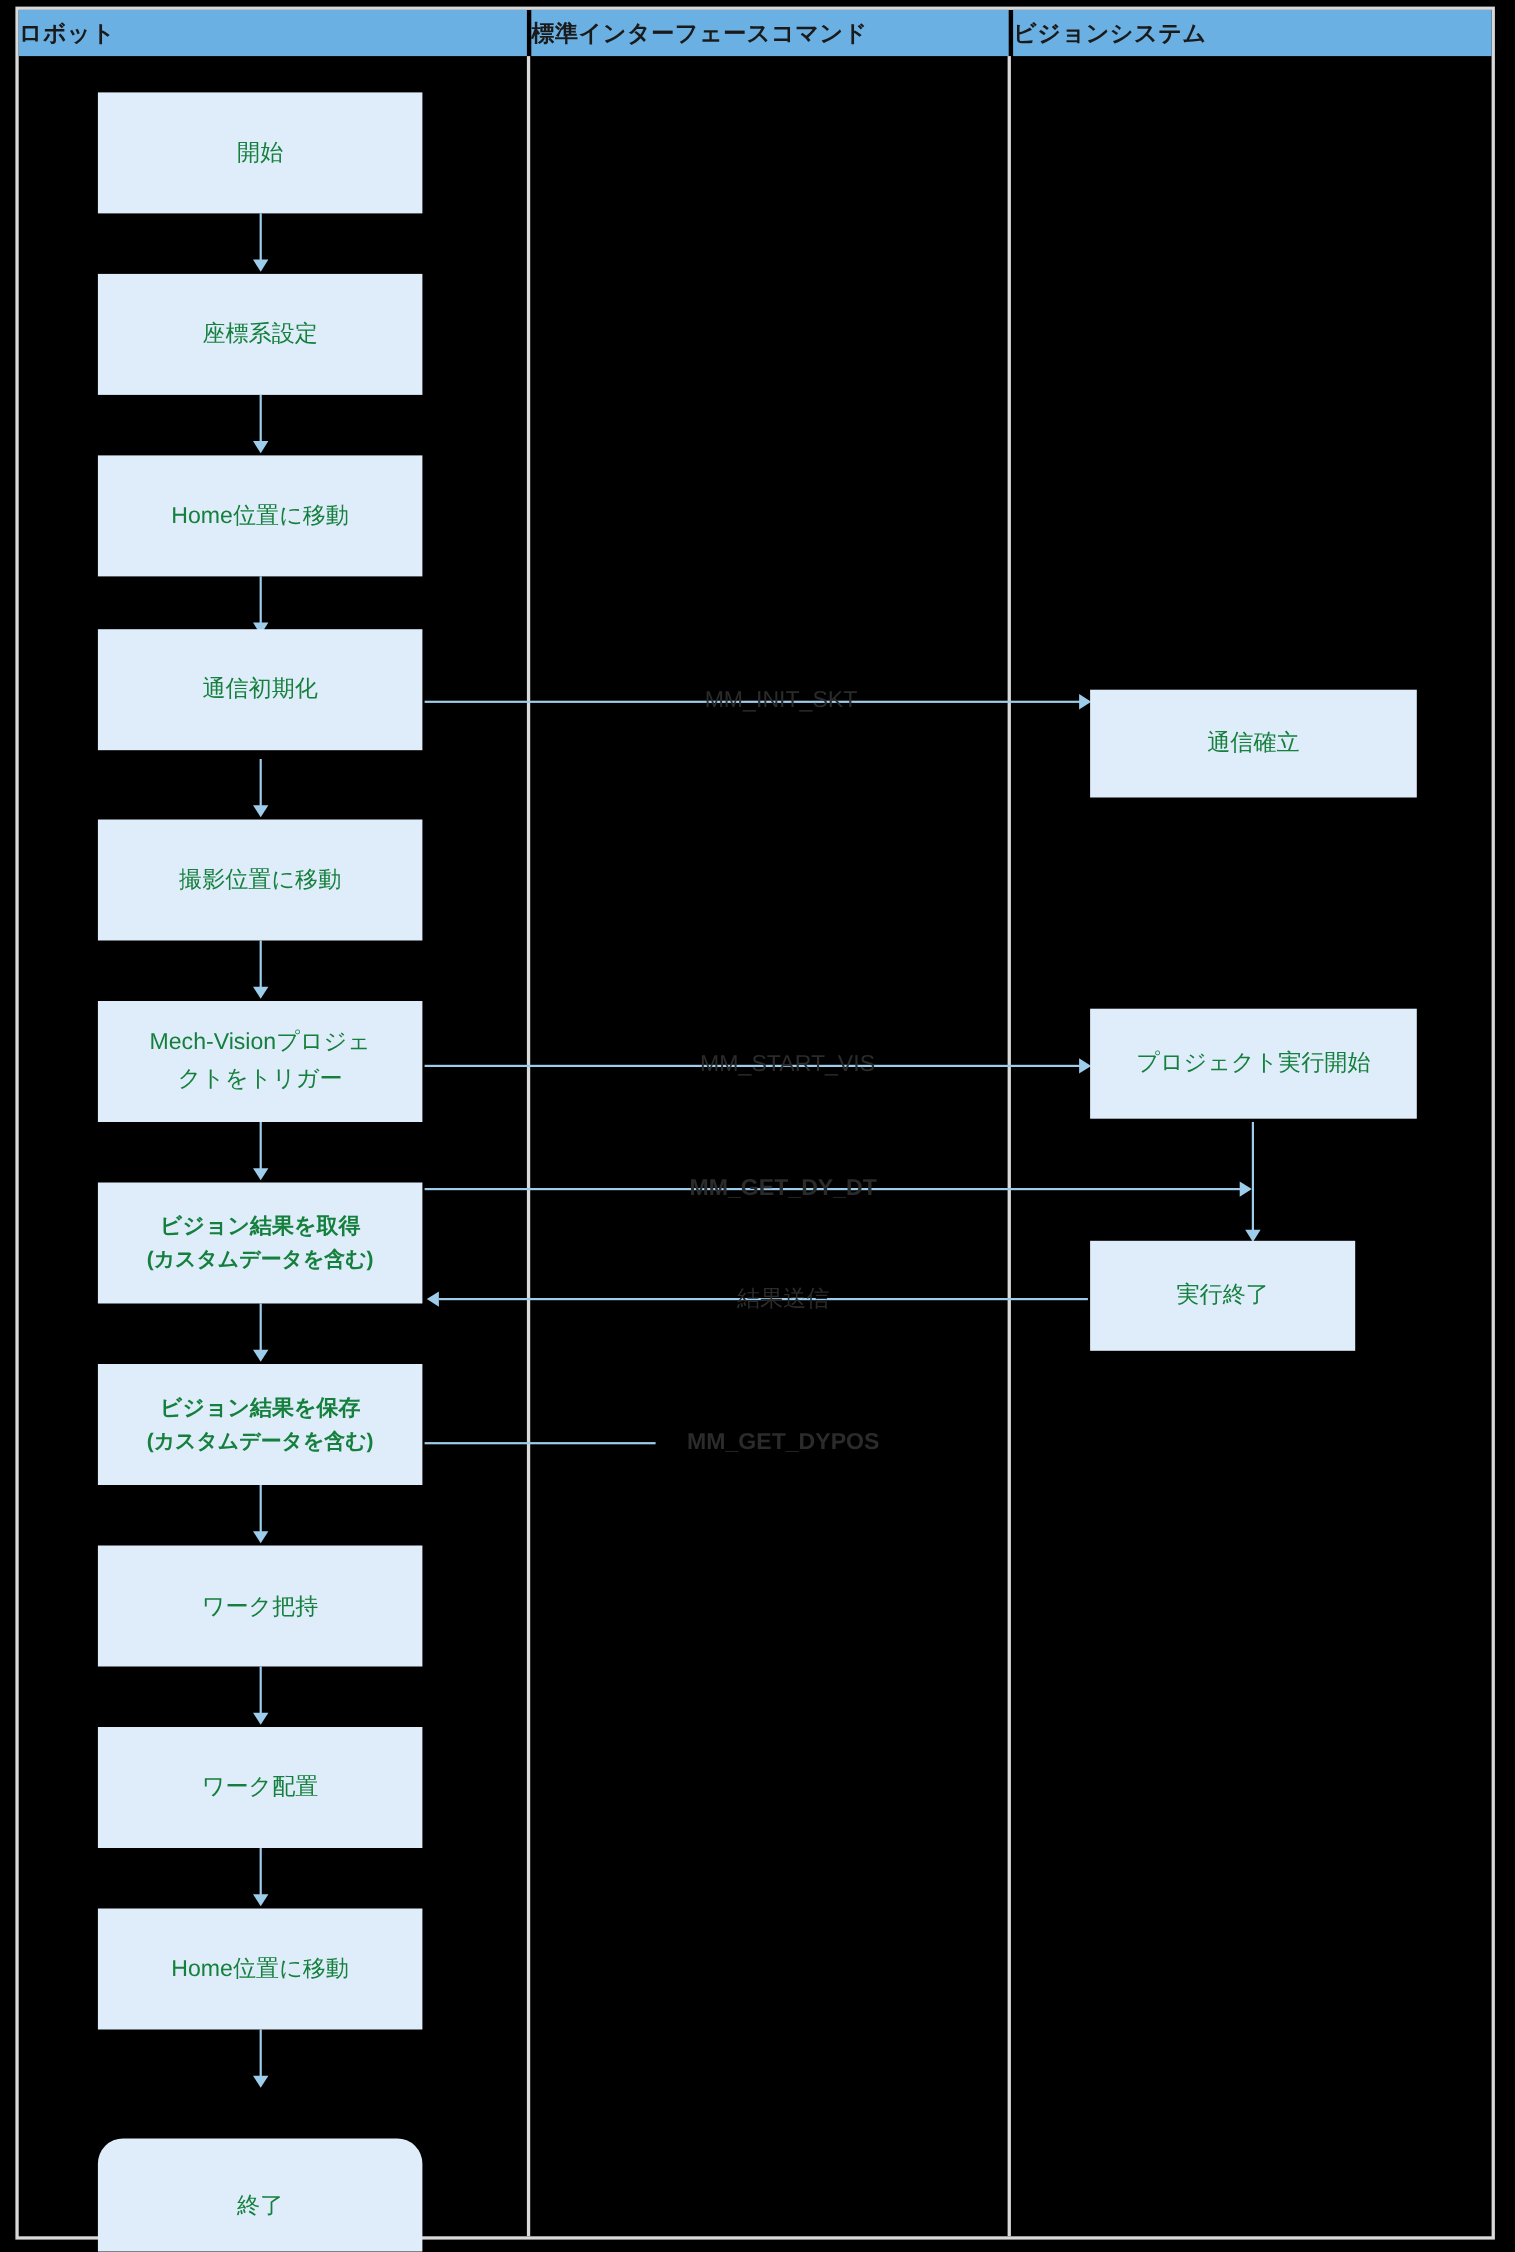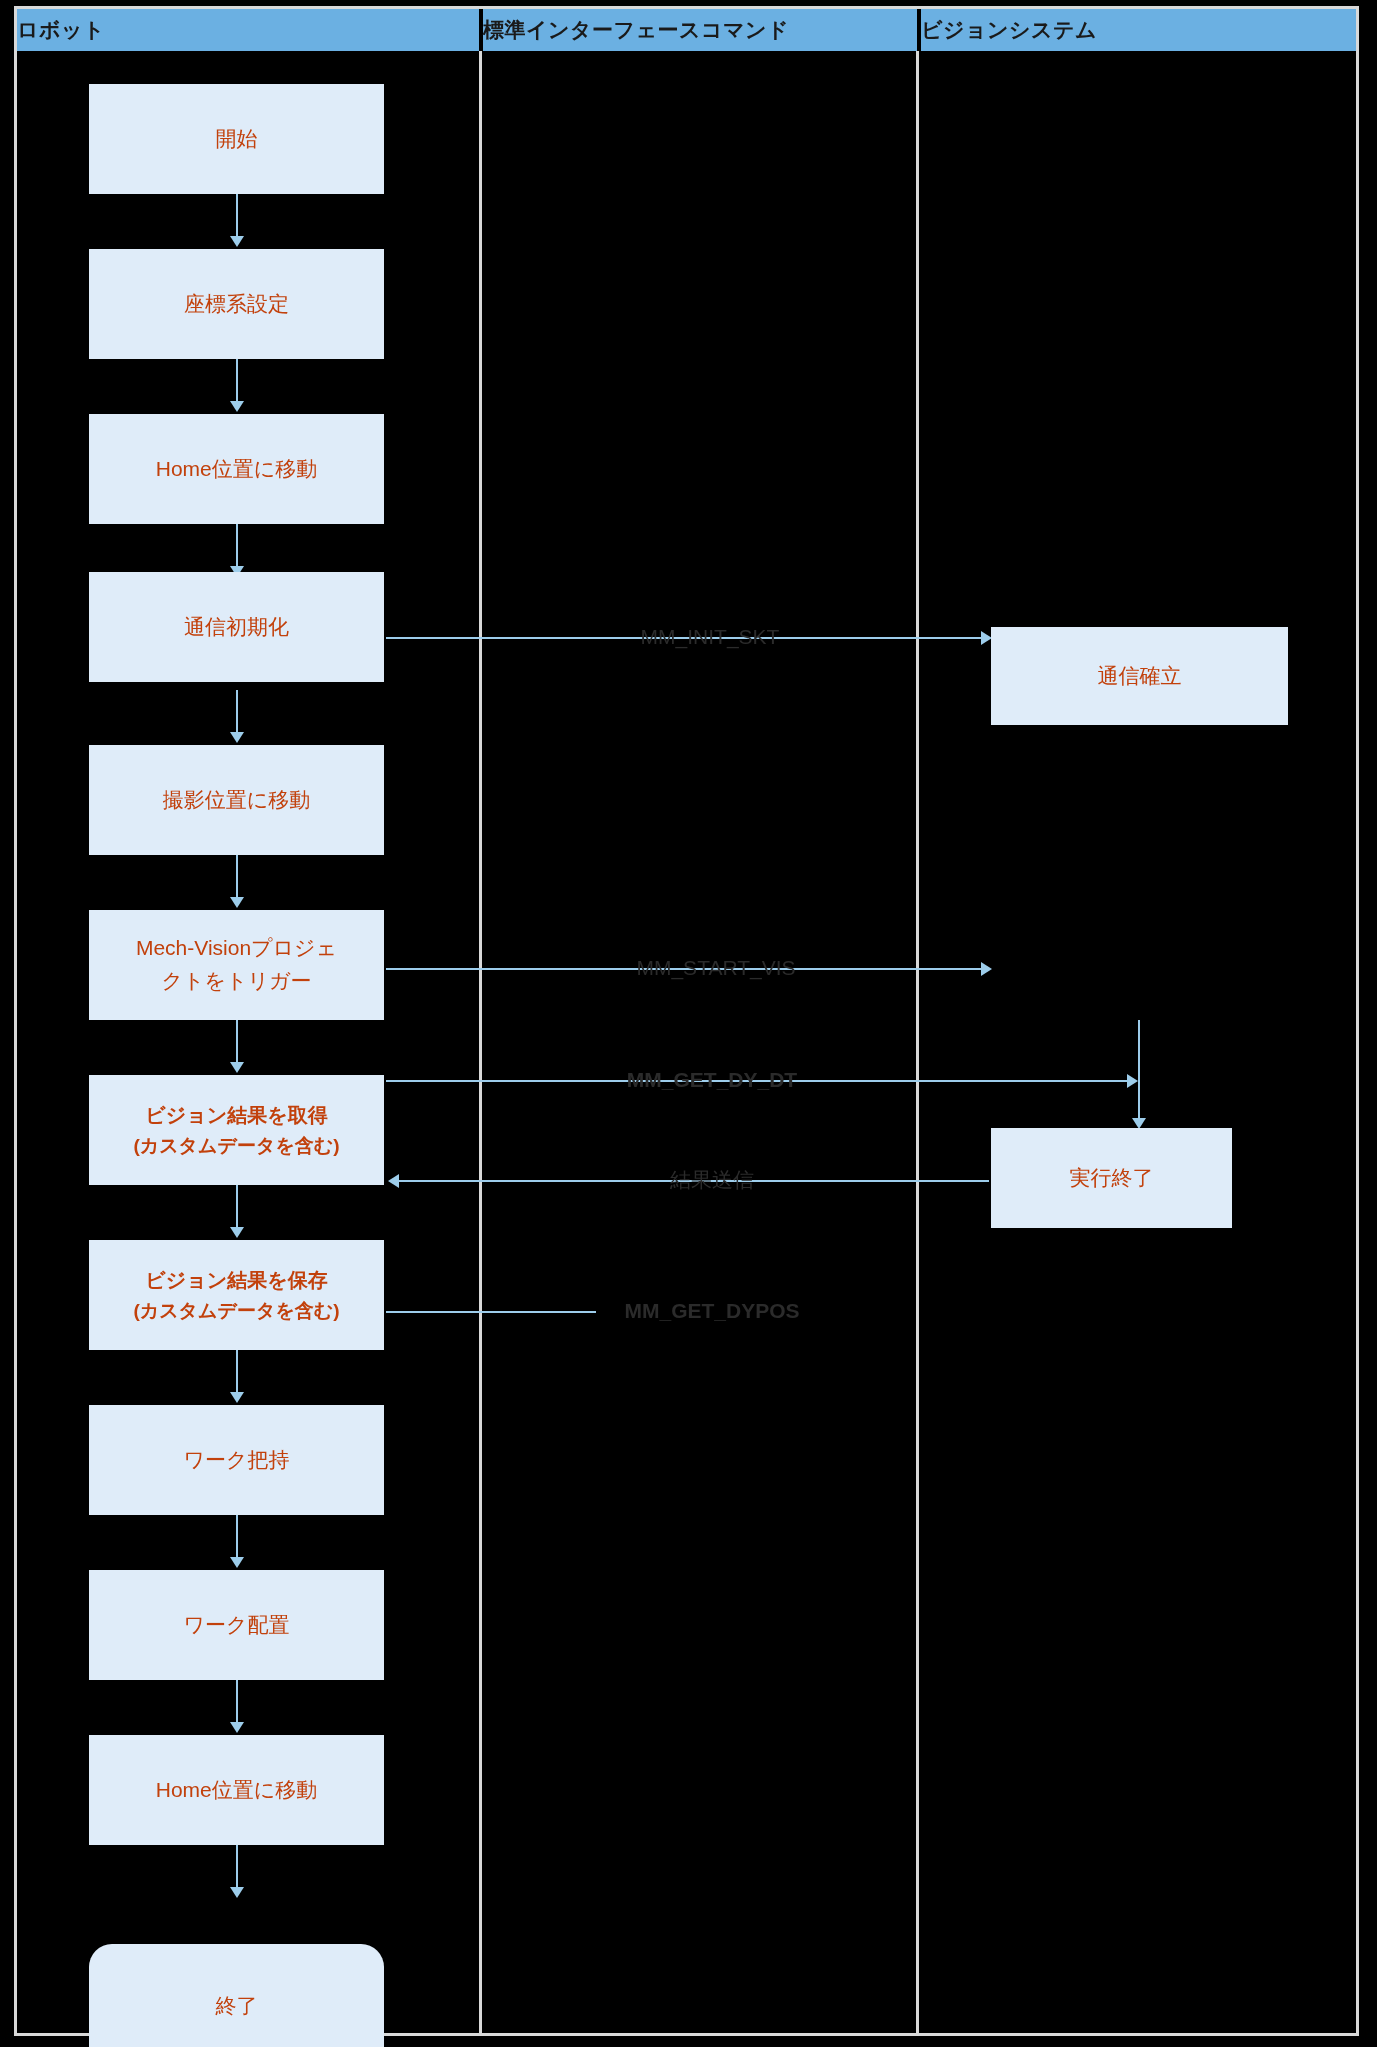--- a/index.html
+++ b/index.html
@@ -65,21 +65,21 @@
     height: 1982px;
     background: #d9d9d9;
   }
   .ld-1 { left: 479px; }
   .ld-2 { left: 916px; }
 
   
   .node {
     position: absolute;
     background: #dfecf9;
-    color: #c2410c;
+    color: #15803d;
     display: flex;
     flex-direction: column;
     align-items: center;
     justify-content: center;
     text-align: center;
     box-sizing: border-box;
     font-size: 21px;
     line-height: 1.55;
     padding: 12px 8px;
   }
@@ -253,20 +253,23 @@
   </div>
 
   <div class="node" style="left:89px; top:1944px; width:295px; height:125px;border-radius:23px;">
     <span class="ln">終了</span>
   </div>
 
   <div class="node" style="left:991px; top:587px; width:297px; height:98px;margin-top:40px;">
     <span class="ln">通信確立</span>
   </div>
 
+  <div class="node" style="left:991px; top:917px; width:297px; height:100px;">
+    <span class="ln">プロジェクト実行開始</span>
+  </div>
 
   <div class="node" style="left:991px; top:1128px; width:241px; height:100px;">
     <span class="ln">実行終了</span>
   </div>
 
   <div class="edge-label" style="left:710px; top:637px;">MM_INIT_SKT</div>
   <div class="edge-label" style="left:716px; top:968px;">MM_START_VIS</div>
   <div class="edge-label bold" style="left:712px; top:1080px;">MM_GET_DY_DT</div>
   <div class="edge-label" style="left:712px; top:1180px;">結果送信</div>
   <div class="edge-label bold" style="left:712px; top:1311px;">MM_GET_DYPOS</div>

